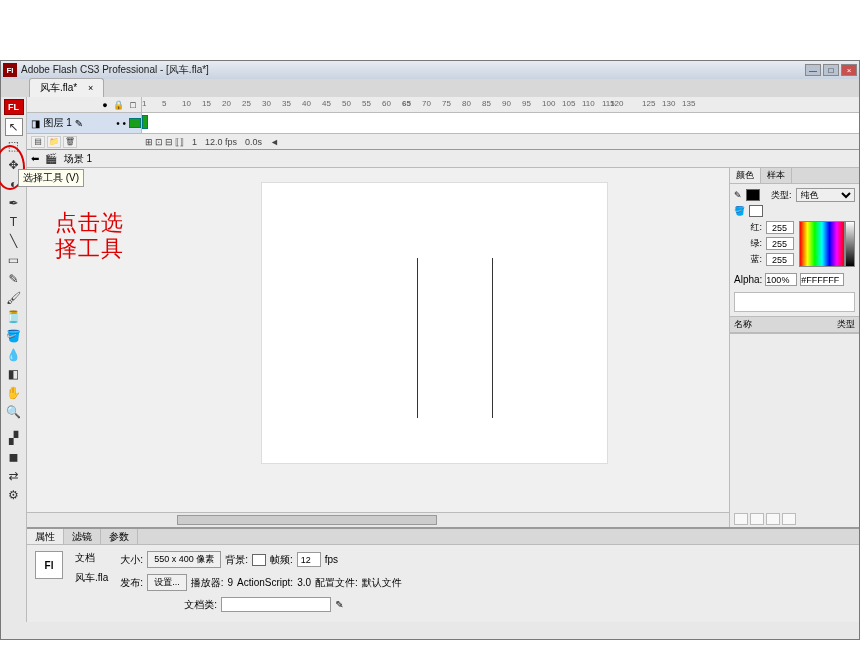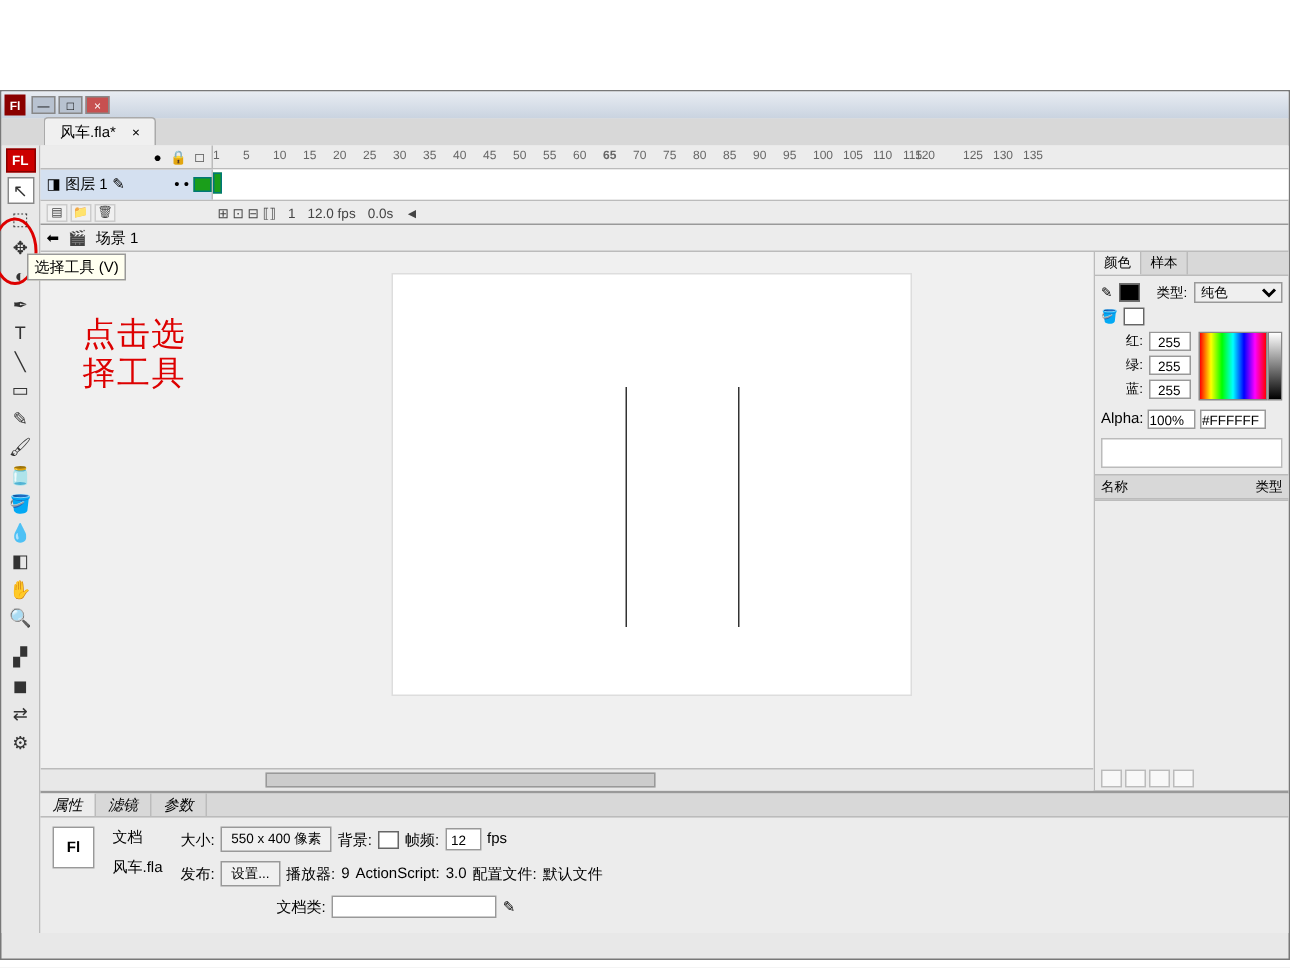--- a/index.html
+++ b/index.html
@@ -76,21 +76,21 @@
 .grad-bar { width:10px; height:46px; background:linear-gradient(#fff,#000); border:1px solid #888; float:right; }
 .hexrow { display:flex; align-items:center; gap:3px; }
 .hexrow input { width:44px; height:13px; font-size:9px; border:1px solid #999; }
 .panel-section { border-top:1px solid #bbb; padding:4px; flex:1; }
 .panel-hdr { font-size:9px; background:#d8d8d8; padding:1px 4px; display:flex; justify-content:space-between; border-top:1px solid #bbb; border-bottom:1px solid #bbb; }
 .libicons { padding:2px 4px; display:flex; gap:2px; }
 .libicons .li { width:14px; height:12px; border:1px solid #bbb; background:#f8f8f8; }
 
 
 .props { height:95px; border-top:2px solid #999; background:#ececec; font-size:10px; }
-.props-tabs { display:flex; height:16px; background:#d8d8d8; border-bottom:1px solid #bbb;font-style:italic; }
+.props-tabs { display:flex; height:16px; background:#d8d8d8; border-bottom:1px solid #bbb; }
 .props-tabs .ptab { padding:1px 8px; border-right:1px solid #bbb; cursor:pointer; font-size:10px; }
 .props-tabs .ptab.active { background:#ececec; }
 .props-body { display:flex; padding:6px 8px; gap:12px; align-items:flex-start; }
 .doc-icon { width:28px; height:28px; background:#fff; border:1px solid #999; display:flex; align-items:center; justify-content:center; font-size:10px; font-weight:bold; }
 .props-col { display:flex; flex-direction:column; gap:6px; }
 .props-field { display:flex; align-items:center; gap:4px; font-size:10px; }
 .props-field .btn { height:17px; padding:0 6px; font-size:9px; background:#f0f0f0; border:1px solid #999; cursor:pointer; }
 .props-field input { height:15px; border:1px solid #999; font-size:9px; padding:0 3px; }
 
 
@@ -99,20 +99,21 @@
 .anno-text { position:absolute; left:55px; top:150px; color:#d00; font-family:"SimSun",serif; font-size:22px; line-height:26px; z-index:52; pointer-events:none; letter-spacing:1px; }
 </style>
 </head>
 <body>
 
 <div class="slide">
  <div class="app-window">
 
   <div class="titlebar">
    <div class="logo">Fl</div>
+   <div class="title">Adobe Flash CS3 Professional - [风车.fla*]</div>
    <div class="winbtns">
     <div class="winbtn">—</div>
     <div class="winbtn">□</div>
     <div class="winbtn close">×</div>
    </div>
   </div>
 
 
   <div class="doctab-row">
    <div class="doctab">

